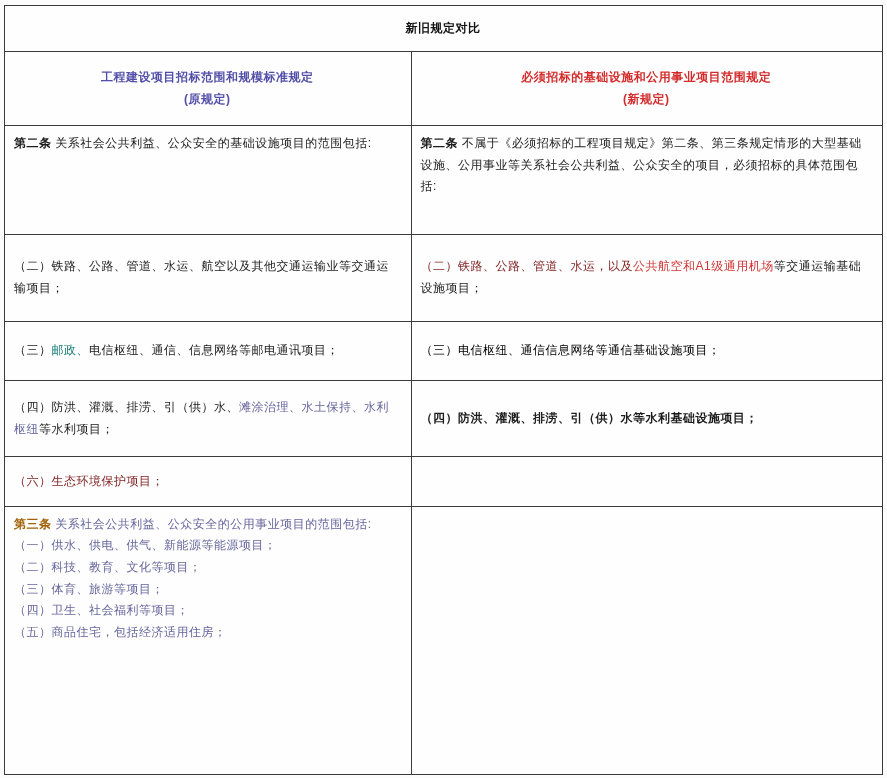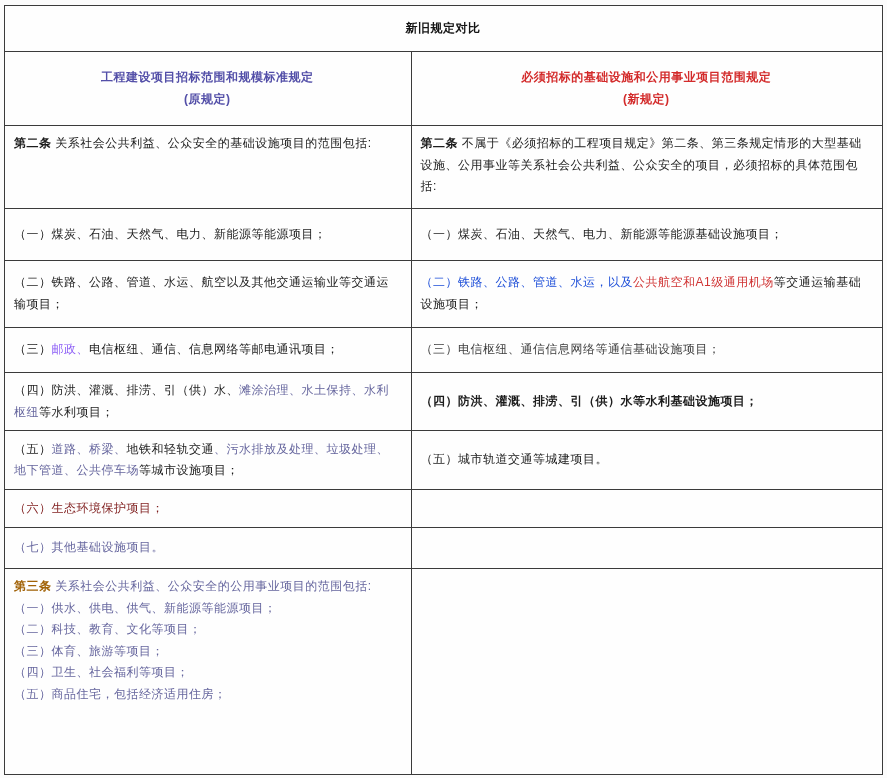--- a/index.html
+++ b/index.html
@@ -77,69 +77,47 @@
     </thead>
     <tbody id="tbody">
         <tr class="r-article-2 v-top">
           <td>
             <div class="par"><span style="color: rgb(28, 28, 28); font-weight: bold;">第二条 </span><span style="color: rgb(28, 28, 28);">关系社会公共利益、公众安全的基础设施项目的范围包括:</span></div>
           </td>
           <td>
             <div class="par"><span style="color: rgb(28, 28, 28); font-weight: bold;">第二条 </span><span style="color: rgb(28, 28, 28);">不属于《必须招标的工程项目规定》第二条、第三条规定情形的大型基础设施、公用事业等关系社会公共利益、公众安全的项目，必须招标的具体范围包括:</span></div>
           </td>
         </tr>
-        <tr class="r-item-1">
-          <td>
-            <div class="par"><span style="color: rgb(28, 28, 28);">（一）煤炭、石油、天然气、电力、新能源等能源项目；</span></div>
-          </td>
-          <td>
-            <div class="par"><span style="color: rgb(28, 28, 28);">（一）煤炭、石油、天然气、电力、新能源等能源基础设施项目；</span></div>
-          </td>
-        </tr>
         <tr class="r-item-2">
           <td>
             <div class="par"><span style="color: rgb(28, 28, 28);">（二）铁路、公路、管道、水运、航空以及其他交通运输业等交通运输项目；</span></div>
           </td>
           <td>
-            <div class="par"><span style="color: #1d4ed8;">（二）铁路、公路、管道、水运，以及</span><span style="color: rgb(208, 52, 52);">公共航空和A1级通用机场</span><span style="color: rgb(28, 28, 28);">等交通运输基础设施项目；</span></div>
+            <div class="par"><span style="color: #7f1d1d;">（二）铁路、公路、管道、水运，以及</span><span style="color: rgb(208, 52, 52);">公共航空和A1级通用机场</span><span style="color: rgb(28, 28, 28);">等交通运输基础设施项目；</span></div>
           </td>
         </tr>
         <tr class="r-item-3">
           <td>
-            <div class="par"><span style="color: rgb(28, 28, 28);">（三）</span><span style="color: #8b5cf6;">邮政、</span><span style="color: rgb(28, 28, 28);">电信枢纽、通信、信息网络等邮电通讯项目；</span></div>
+            <div class="par"><span style="color: rgb(28, 28, 28);">（三）</span><span style="color: #0f766e;">邮政、</span><span style="color: rgb(28, 28, 28);">电信枢纽、通信、信息网络等邮电通讯项目；</span></div>
           </td>
           <td>
-            <div class="par"><span style="color: #404040;">（三）电信枢纽、通信信息网络等通信基础设施项目；</span></div>
+            <div class="par"><span style="color: #000000;">（三）电信枢纽、通信信息网络等通信基础设施项目；</span></div>
           </td>
         </tr>
         <tr class="r-item-4">
           <td>
             <div class="par"><span style="color: rgb(28, 28, 28);">（四）防洪、灌溉、排涝、引（供）水、</span><span style="color: rgb(102, 102, 158);">滩涂治理、水土保持、水利枢纽</span><span style="color: rgb(28, 28, 28);">等水利项目；</span></div>
           </td>
           <td>
             <div class="par"><span style="color: rgb(28, 28, 28); font-weight: bold;">（四）防洪、灌溉、排涝、引（供）水等水利基础设施项目；</span></div>
           </td>
         </tr>
-        <tr class="r-item-5">
-          <td>
-            <div class="par"><span style="color: rgb(28, 28, 28);">（五）</span><span style="color: rgb(102, 102, 158);">道路、桥梁、</span><span style="color: rgb(28, 28, 28);">地铁和轻轨交通</span><span style="color: rgb(102, 102, 158);">、污水排放及处理、垃圾处理、地下管道、公共停车场</span><span style="color: rgb(28, 28, 28);">等城市设施项目；</span></div>
-          </td>
-          <td>
-            <div class="par"><span style="color: rgb(28, 28, 28);">（五）城市轨道交通等城建项目。</span></div>
-          </td>
-        </tr>
         <tr class="r-item-6">
           <td>
             <div class="par"><span style="color: #7f1d1d;">（六）生态环境保护项目；</span></div>
-          </td>
-          <td></td>
-        </tr>
-        <tr class="r-item-7">
-          <td>
-            <div class="par"><span style="color: rgb(102, 102, 158);">（七）其他基础设施项目。</span></div>
           </td>
           <td></td>
         </tr>
         <tr class="r-article-3 v-top">
           <td>
             <div class="par"><span style="color: #a16207; font-weight: bold;">第三条 </span><span style="color: rgb(102, 102, 158);">关系社会公共利益、公众安全的公用事业项目的范围包括:</span></div>
             <div class="par"><span style="color: rgb(102, 102, 158);">（一）供水、供电、供气、新能源等能源项目；</span></div>
             <div class="par"><span style="color: rgb(102, 102, 158);">（二）科技、教育、文化等项目；</span></div>
             <div class="par"><span style="color: rgb(102, 102, 158);">（三）体育、旅游等项目；</span></div>
             <div class="par"><span style="color: rgb(102, 102, 158);">（四）卫生、社会福利等项目；</span></div>

